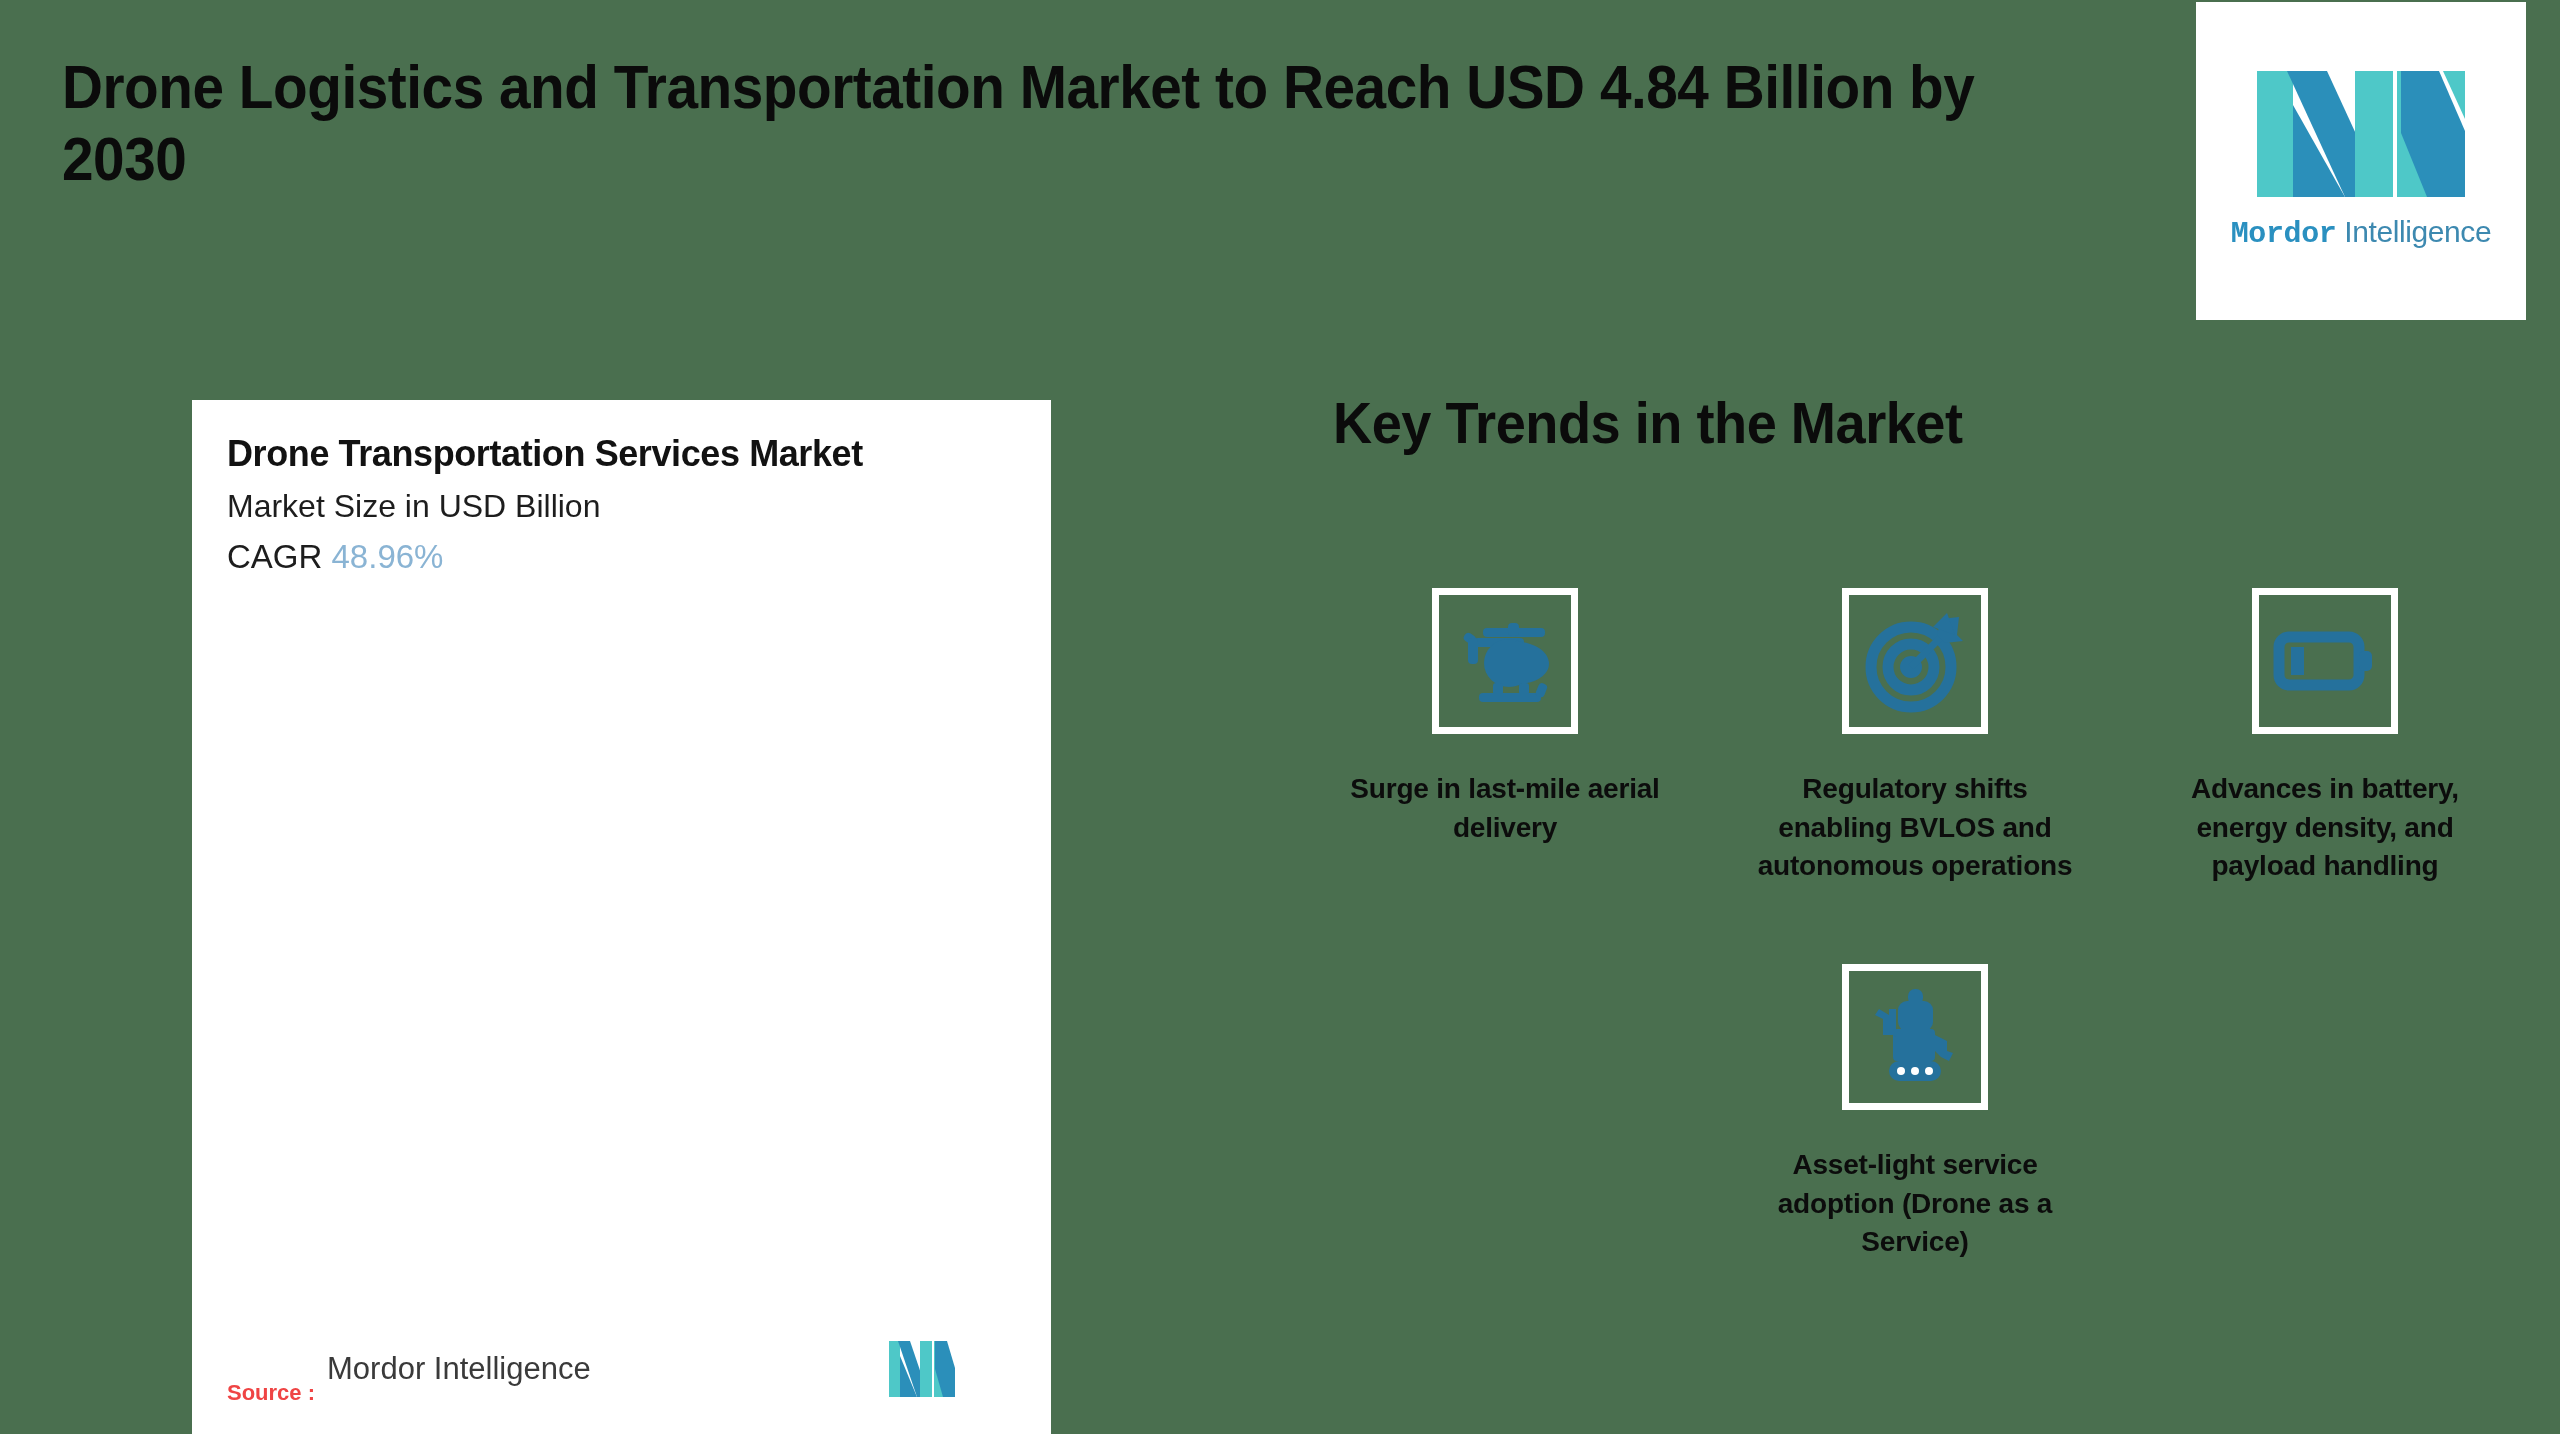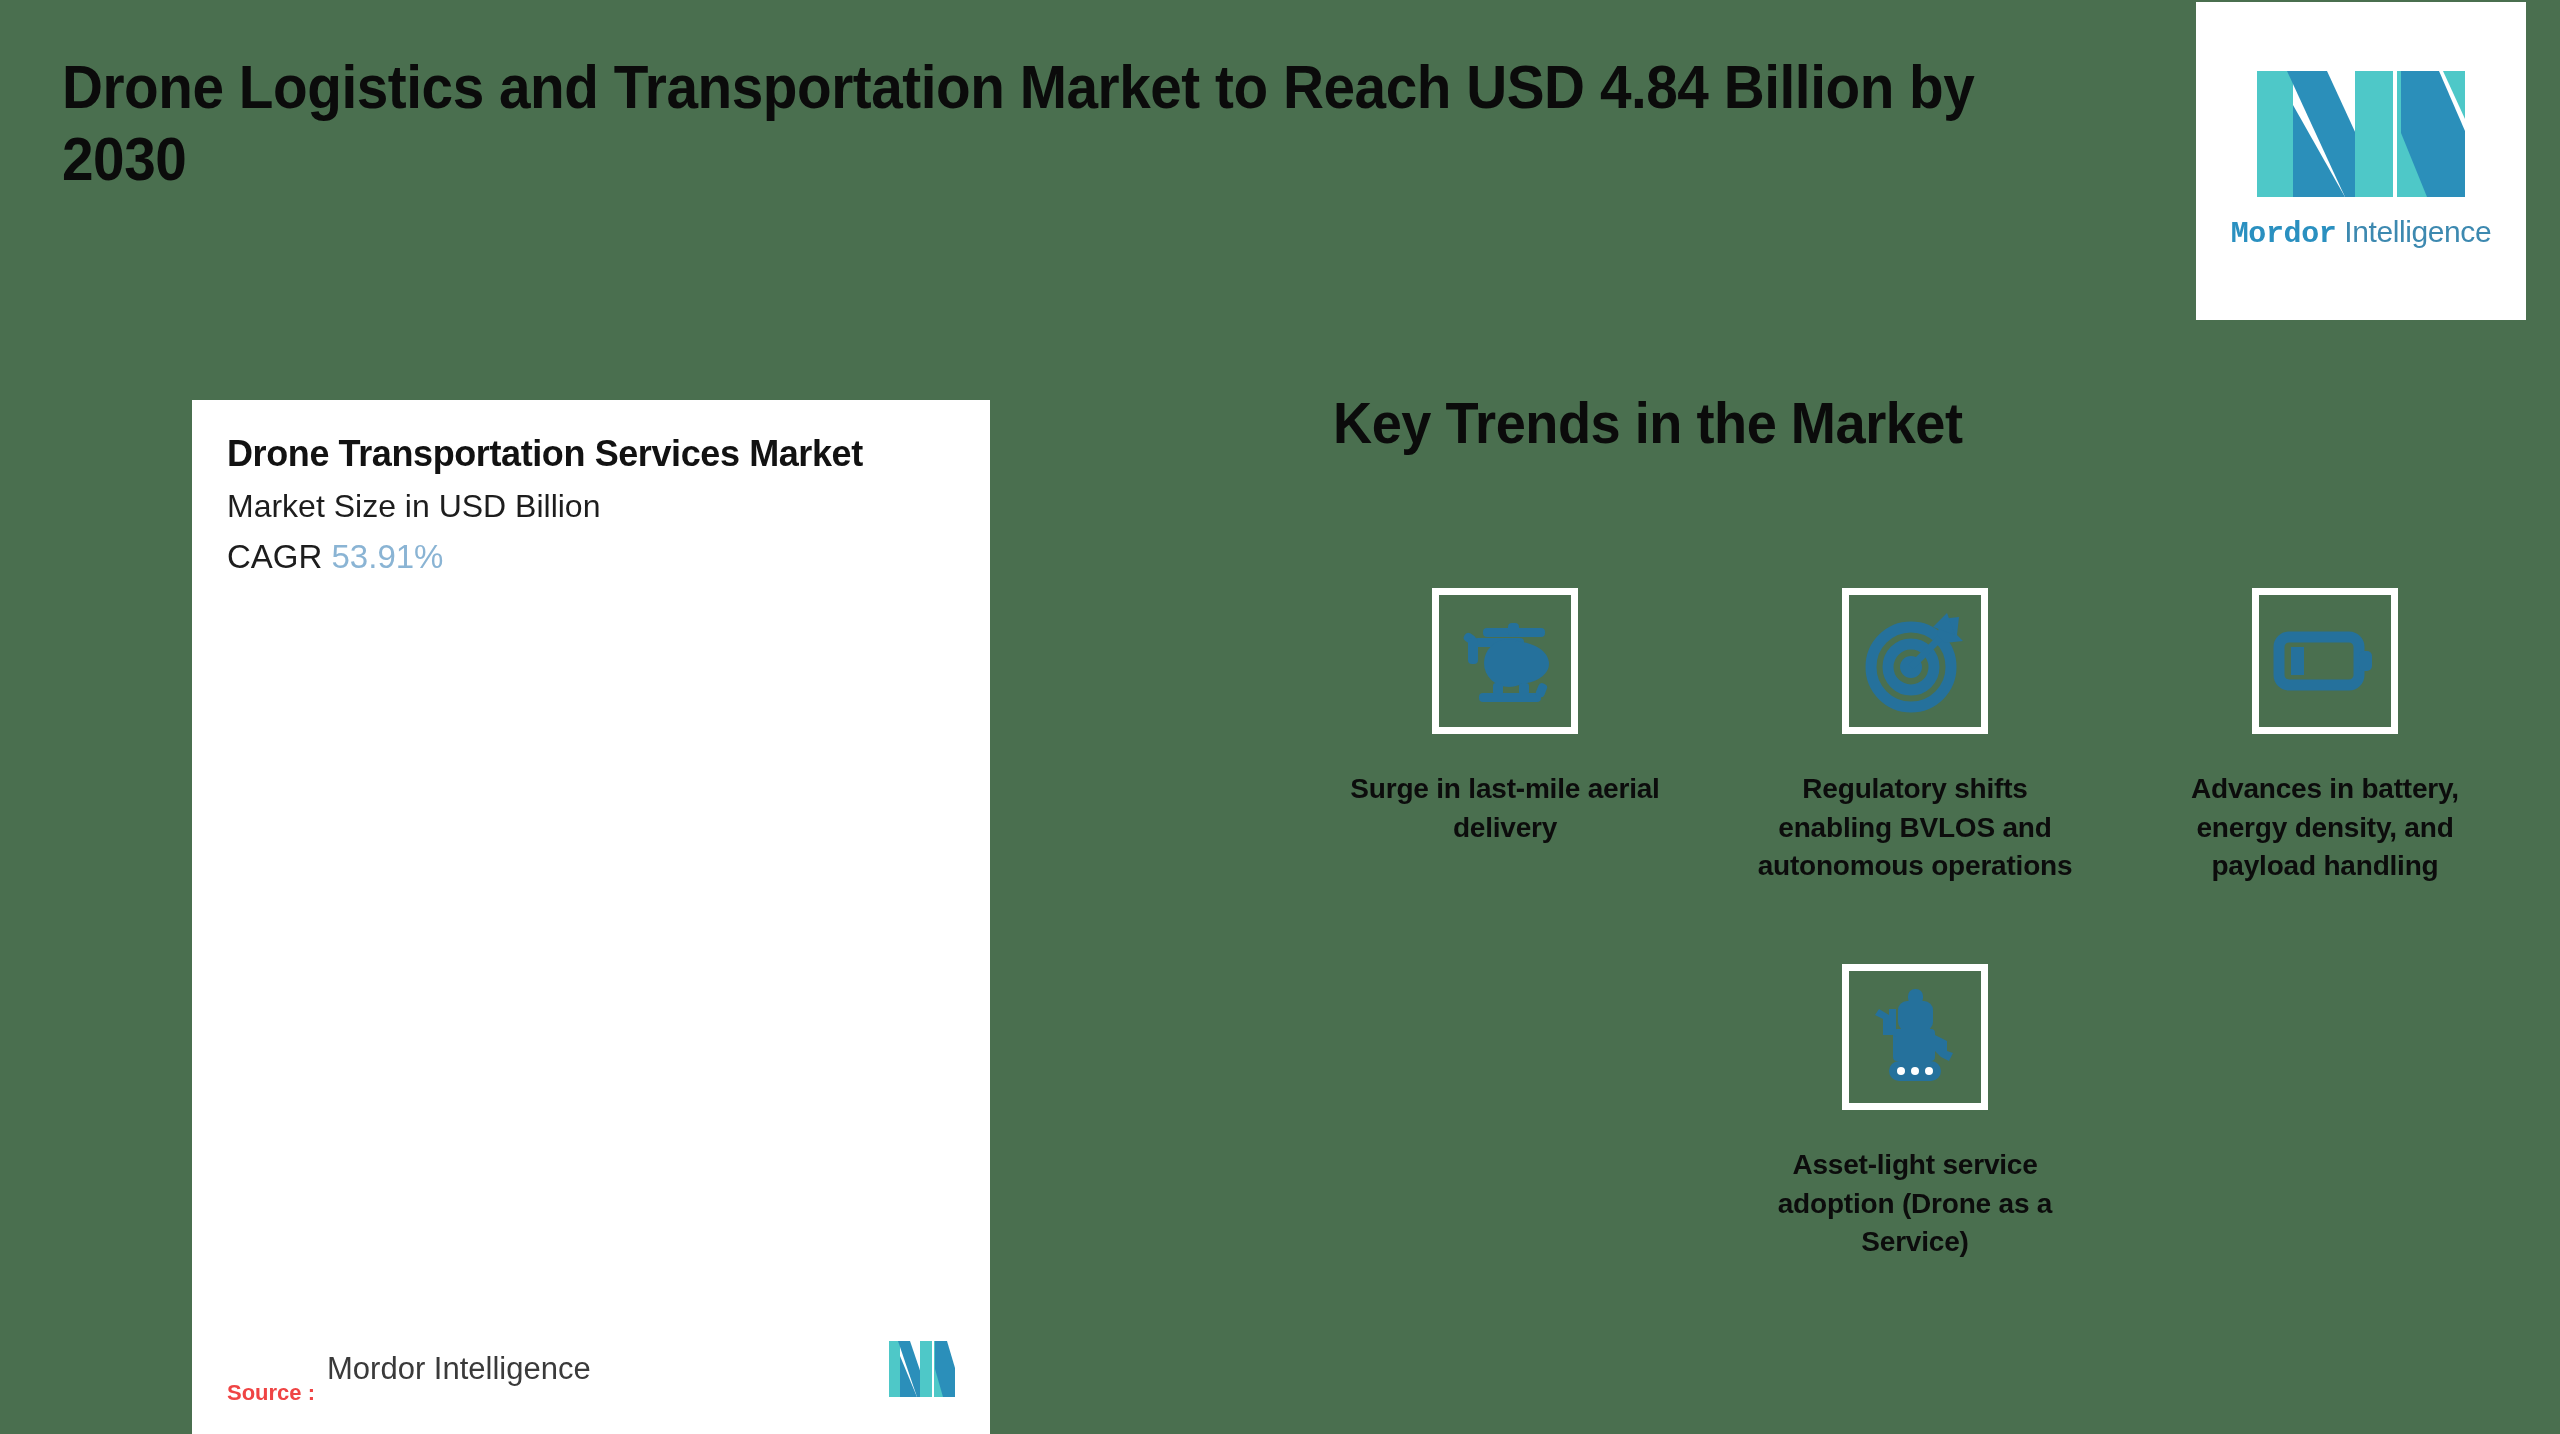--- a/index.html
+++ b/index.html
@@ -57,21 +57,21 @@
     white-space: nowrap;
   }
   .logo-wordmark .w-bold { color: #2a90c0; font-weight: bold; font-family: Liberation Mono, monospace; }
   .logo-wordmark .w-light { color: #3d89b0; font-weight: normal; }
 
   
   #chart-card {
     position: absolute;
     left: 192px;
     top: 400px;
-    width: 798px;
+    width: 859px;
     height: 1034px;
     background: #ffffff;
     overflow: hidden;
   }
   #chart-title {
     position: absolute;
     left: 35px;
     top: 33px;
     font-size: 36px;
     font-weight: bold;
@@ -260,21 +260,21 @@
     <span class="w-bold">Mordor</span><span class="w-light"> Intelligence</span>
   </div>
 </div>
 
 <div id="chart-card">
 
   <div id="chart-title">Drone Transportation Services Market</div>
   <div id="chart-subtitle">Market Size in USD Billion</div>
   <div id="chart-cagr">
     <span>CAGR</span>
-    <span class="cagr-value">53.91%</span>
+    <span class="cagr-value">48.96%</span>
   </div>
 
 
   <div id="source-row">
     <span id="source-label">Source :</span>
     <span id="source-value">Mordor Intelligence</span>
     <svg id="source-logo" viewBox="0 0 66 56">
       <polygon points="0,0 11,0 11,56 0,56" fill="#4ec8c8"></polygon>
       <polygon points="9,0 21,0 40,56 28,56" fill="#2b8fba"></polygon>
       <polygon points="11,56 11,15 28,56" fill="#2b8fba"></polygon>

